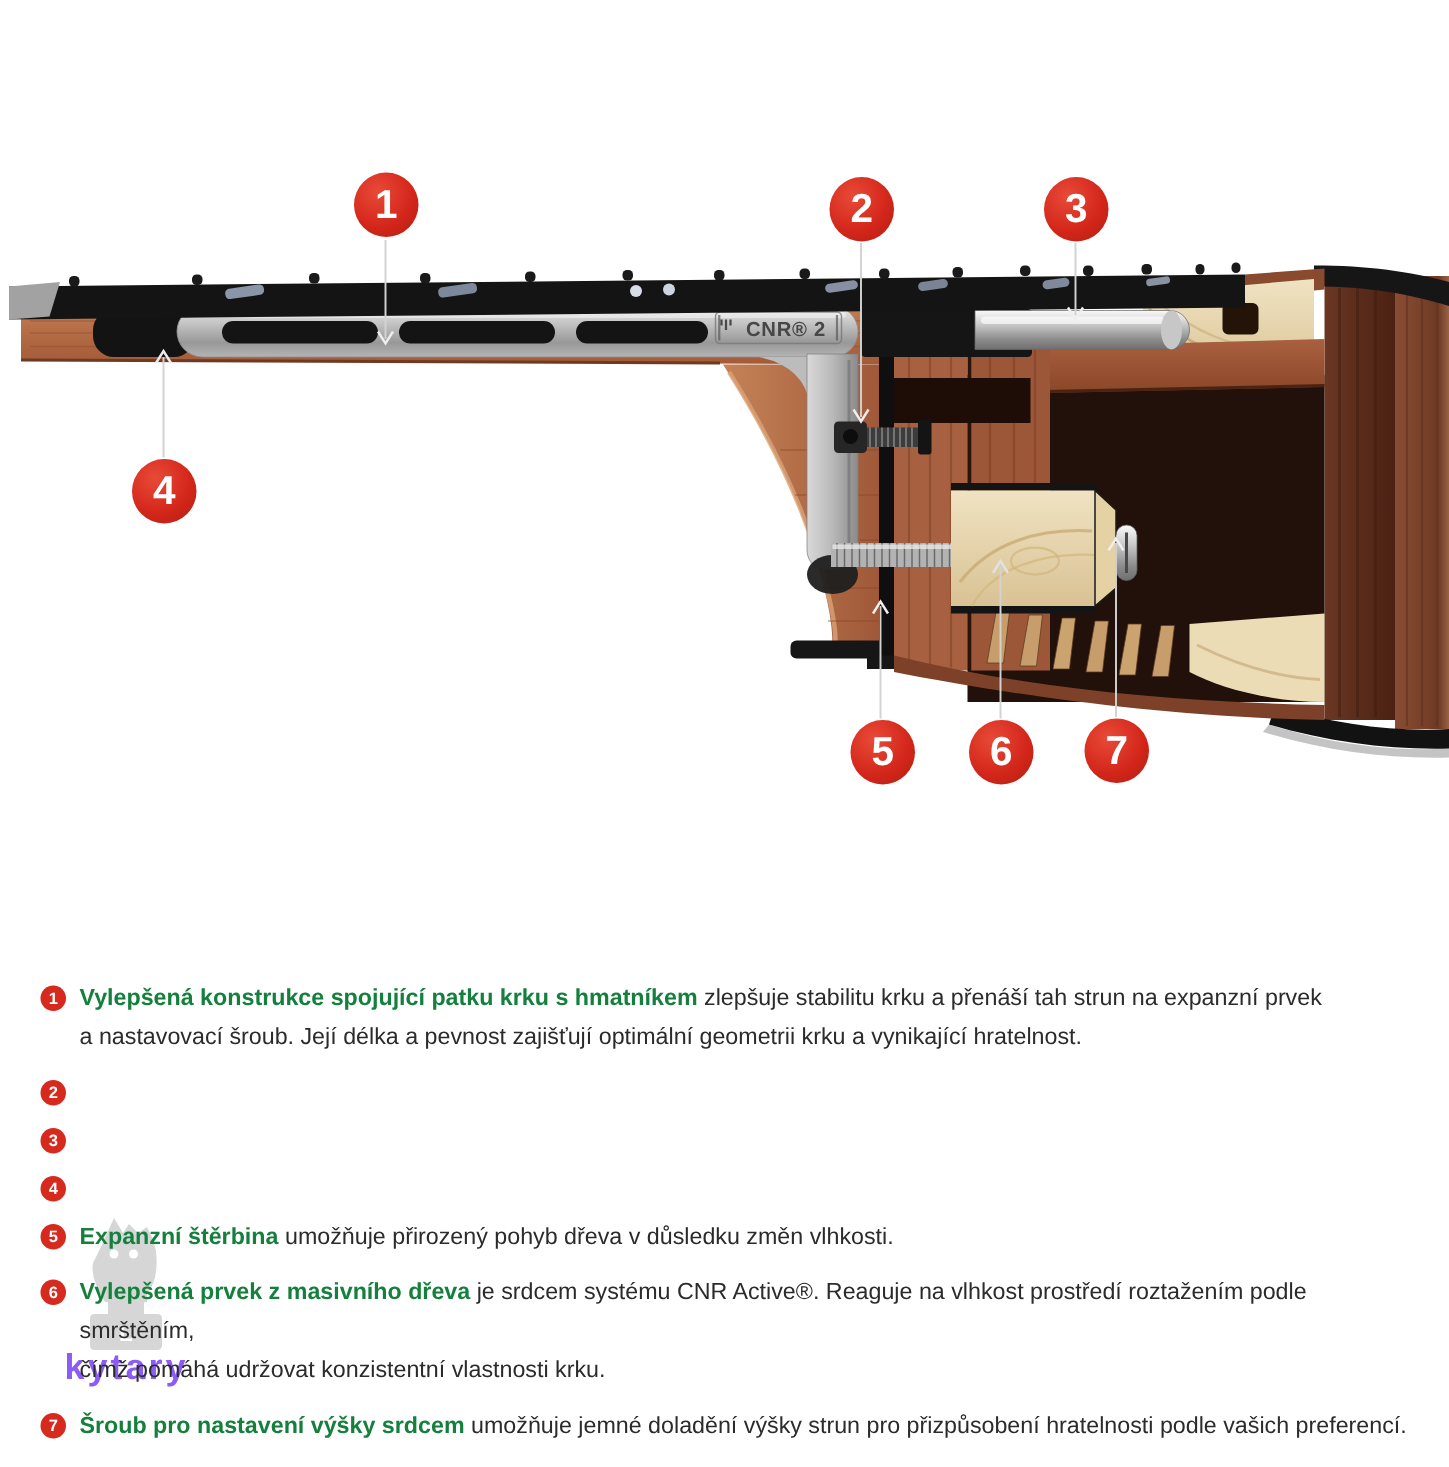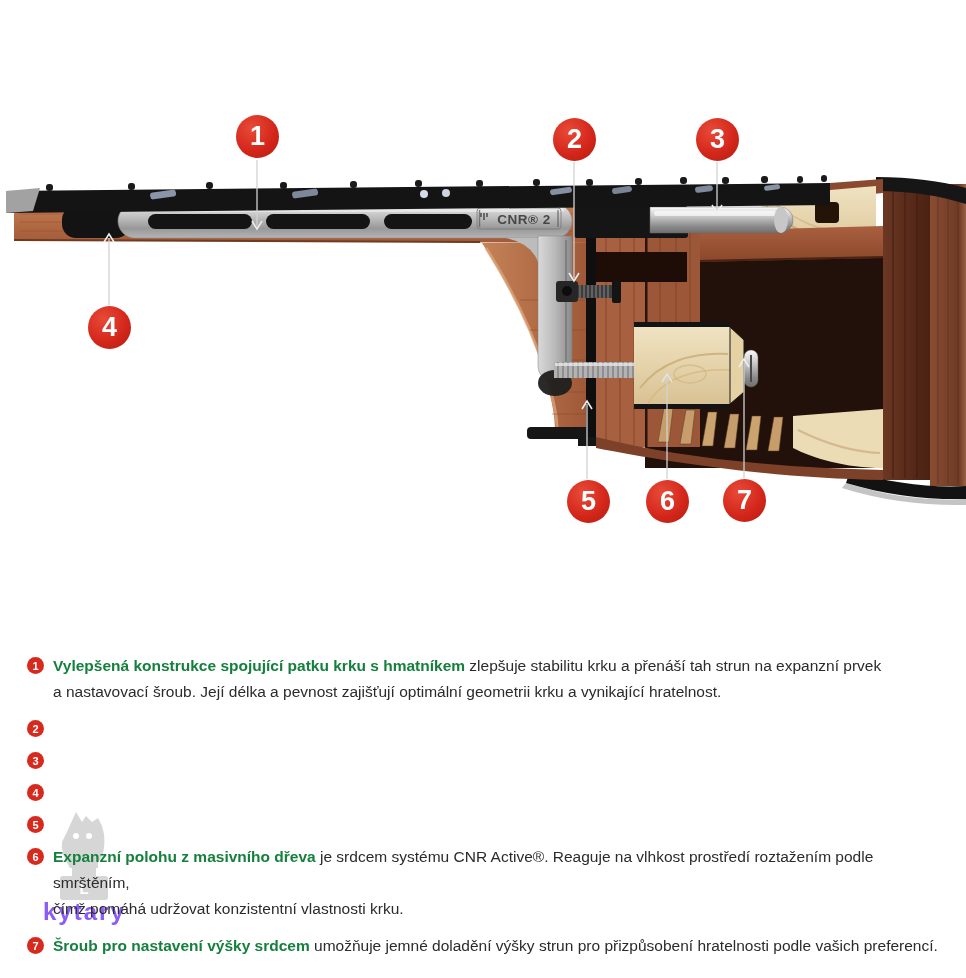--- a/index.html
+++ b/index.html
@@ -324,25 +324,27 @@
     <div class="item">
       <span class="bullet">3</span>
     </div>
 
     <div class="item">
       <span class="bullet">4</span>
     </div>
 
     <div class="item">
       <span class="bullet">5</span>
+      <p><b>Expanzní štěrbina</b>
+        <span>umožňuje přirozený pohyb dřeva v důsledku změn vlhkosti.</span></p>
     </div>
 
     <div class="item">
       <span class="bullet">6</span>
-      <p><b>Expanzní polohu z masivního dřeva</b>
+      <p><b>Vylepšená prvek z masivního dřeva</b>
         <span>je srdcem systému CNR Active®. Reaguje na vlhkost prostředí roztažením podle smrštěním,</span><br>
         <span>čímž pomáhá udržovat konzistentní vlastnosti krku.</span></p>
     </div>
 
     <div class="item">
       <span class="bullet">7</span>
       <p><b>Šroub pro nastavení výšky srdcem</b>
         <span>umožňuje jemné doladění výšky strun pro přizpůsobení hratelnosti podle vašich preferencí.</span></p>
     </div>
 

